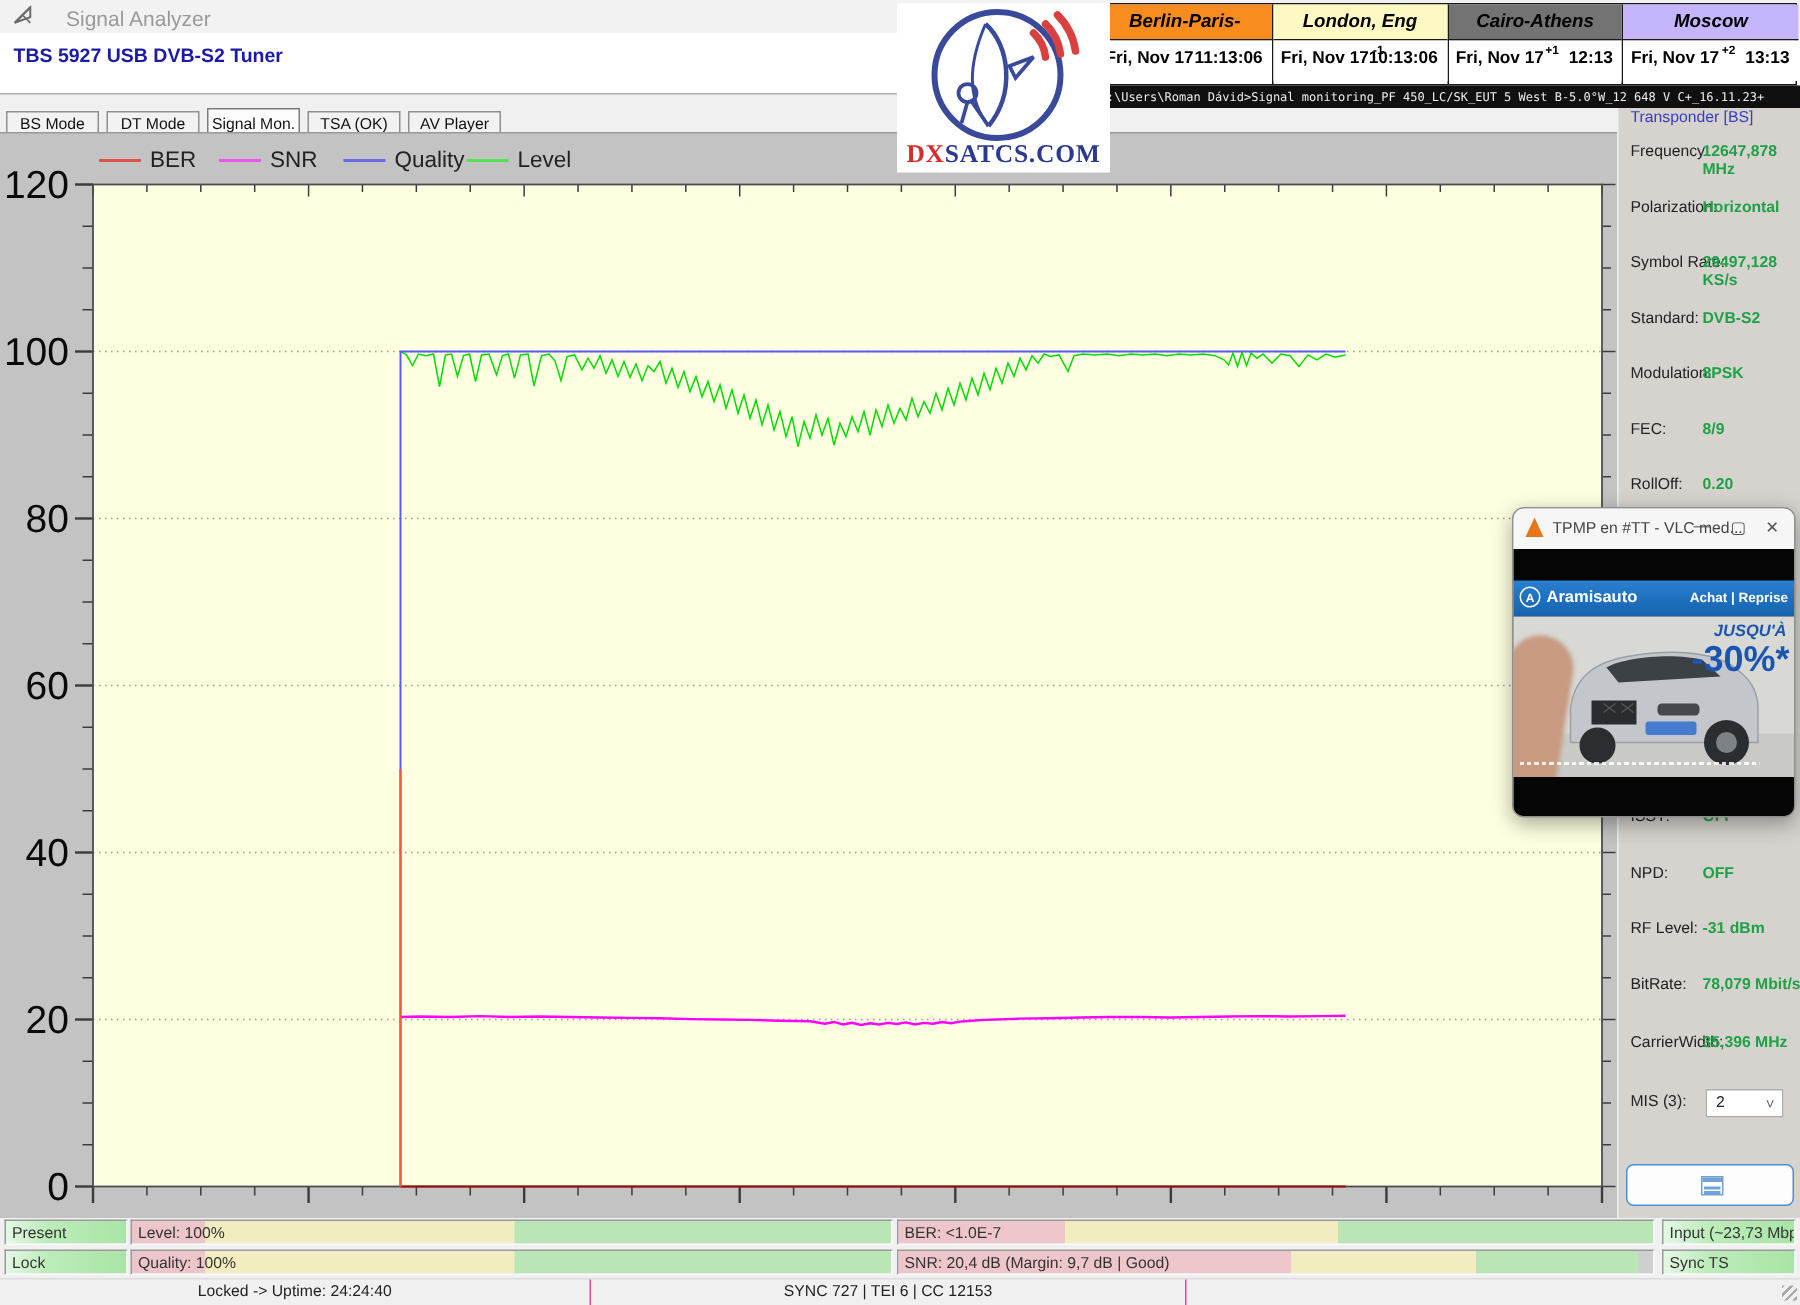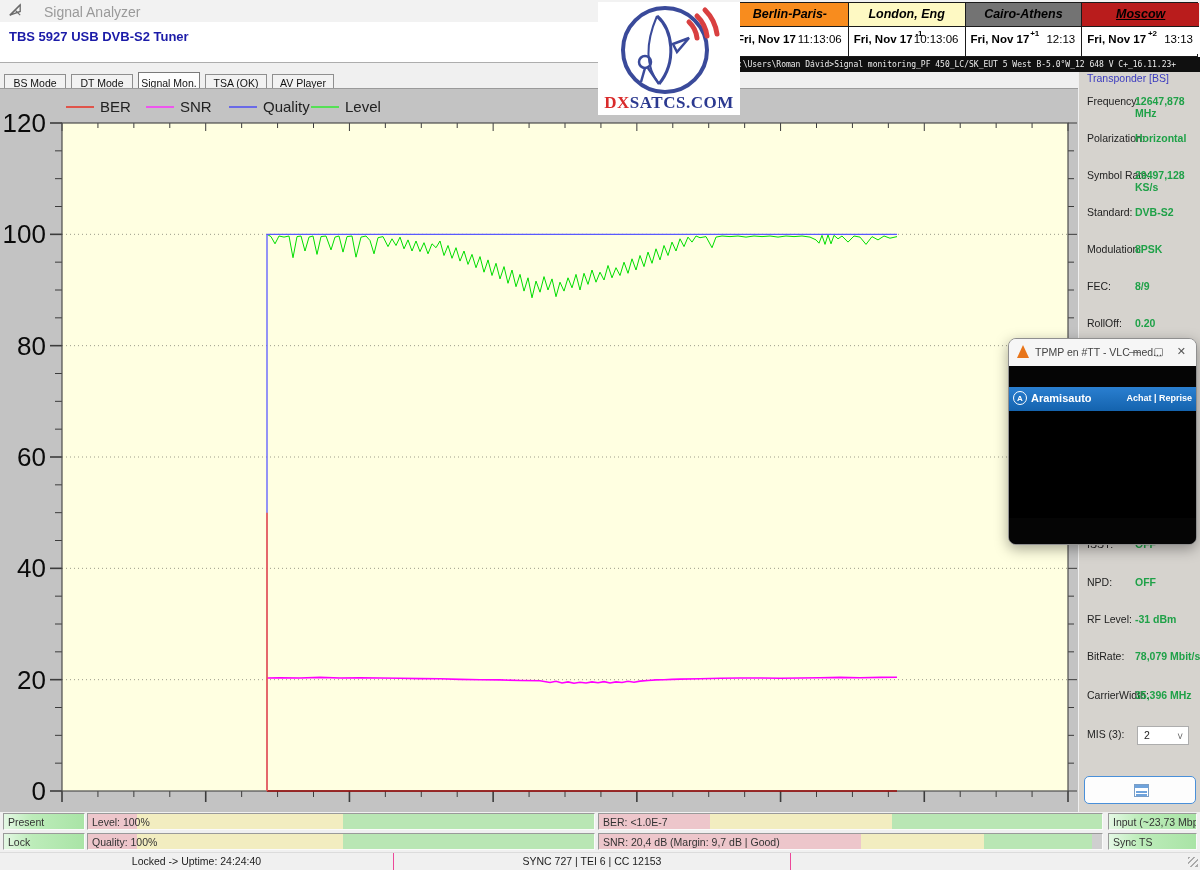--- a/index.html
+++ b/index.html
@@ -50,21 +50,21 @@
     background:#6fa3dc; box-shadow:0 3px 0 #6fa3dc; }
 
   
   .clocks { left:731px; top:2px; width:467px; height:55px; border:1.5px solid #1a1a1a; background:#fff; }
   .clock-col { position:absolute; top:0; height:100%; border-right:1.5px solid #1a1a1a; }
   .clock-city { height:24px; border-bottom:1.5px solid #1a1a1a; font-size:12.5px; font-weight:bold;
     font-style:italic; color:#000; text-align:center; line-height:22px; }
   .clock-body { position:relative; height:27px; background:#fff; }
   .clock-date { position:absolute; left:5px; top:6px; font-size:11.5px; font-weight:bold; color:#000; }
   .clock-off  { position:absolute; right:42px; top:2px; font-size:8px; font-weight:bold; color:#000; }
-  .clock-time { position:absolute; right:6px; top:6px; font-size:11.5px; font-weight:normal; color:#000; }
+  .clock-time { position:absolute; right:6px; top:6px; font-size:11.5px; font-weight:bold; color:#000; }
 
   
   .cmdline { left:731px; top:57px; width:469px; height:15px; background:#101010; color:#ececec;
     font-family:"DejaVu Sans Mono", monospace; font-size:8px; line-height:15px; padding-left:2px; white-space:nowrap; }
 
   
   .dxlogo { left:598px; top:2px; width:142px; height:113px; background:#fff; text-align:center; }
   .dxlogo .brand { position:absolute; left:0; right:0; bottom:2px; font-family:"Liberation Serif", serif;
     font-weight:bold; font-size:17px; letter-spacing:0.5px; }
   .dxlogo .brand .dx { color:#d92b2b; } .dxlogo .brand .rest { color:#2b3990; }
@@ -366,21 +366,21 @@
     </div>
     <div class="clock-col" style="left: 233.5px; width: 116.75px;">
       <div class="clock-city" style="background: #737373;">Cairo-Athens</div>
       <div class="clock-body">
         <span class="clock-date">Fri, Nov 17</span>
         <span class="clock-off">+1</span>
         <span class="clock-time">12:13</span>
       </div>
     </div>
     <div class="clock-col" style="left: 350.25px; width: 116.75px; border-right: none;">
-      <div class="clock-city" style="background: #b91c1c; text-decoration: underline;">Moscow</div>
+      <div class="clock-city" style="background: #c4b5fd;">Moscow</div>
       <div class="clock-body">
         <span class="clock-date">Fri, Nov 17</span>
         <span class="clock-off">+2</span>
         <span class="clock-time">13:13</span>
       </div>
     </div>
   </div>
 
 <div class="abs cmdline">C:\Users\Roman Dávid&gt;Signal monitoring_PF 450_LC/SK_EUT 5 West B-5.0°W_12 648 V C+_16.11.23+</div>
 
@@ -407,20 +407,39 @@
     <span class="vlc-btn" style="right:32px">▢</span>
     <span class="vlc-btn" style="right:10px">✕</span>
   </div>
   <div class="vlc-video">
     <div class="vlc-black-top"></div>
     <div class="vlc-banner">
       <span class="ring">A</span>
       <span class="brand">Aramisauto</span>
       <span class="links">Achat | Reprise</span>
     </div>
+    <div class="vlc-scene">
+      <svg width="189" height="107" viewBox="0 0 189 107">
+        <rect x="0" y="0" width="189" height="107" fill="#d8d8d5"></rect>
+        <rect x="0" y="78" width="189" height="29" fill="#c9c9c6"></rect>
+        <path d="M38 62 C40 42 52 30 80 26 C112 21 138 25 150 36 C160 44 163 52 163 62 L163 84 L38 84 Z" fill="#c3c7cb" stroke="#9aa0a6" stroke-width="1"></path>
+        <path d="M62 34 C74 27 108 24 126 29 L138 40 L70 44 Z" fill="#3c4146"></path>
+        <path d="M52 56 h30 v16 h-30 z" rx="4" fill="#2a2d30"></path>
+        <path d="M60 58 l8 6 m-8 0 l8 -6 m4 0 l8 6 m-8 0 l8 -6" stroke="#555" stroke-width="1"></path>
+        <rect x="96" y="58" width="28" height="8" rx="3" fill="#45494d"></rect>
+        <circle cx="142" cy="84" r="15" fill="#2b2e31"></circle>
+          <circle cx="142" cy="84" r="7" fill="#7d8287"></circle>
+        <circle cx="56" cy="86" r="12" fill="#2b2e31"></circle>
+        <rect x="88" y="70" width="34" height="9" rx="2" fill="#2f6fd0" opacity="0.85"></rect>
+      </svg>
+      <div class="finger"></div>
+      <div class="promo1">JUSQU'À</div>
+      <div class="promo2">-30%*</div>
+      <div class="fineprint"></div>
+    </div>
     <div class="vlc-black-bot"></div>
   </div>
 </div>
 
 <div id="bars">
     <div class="abs bar-box bar-green" style="left: 3px; top: 813px; width: 82px;">
       <span class="bar-text">Present</span>
     </div>
     <div class="abs bar-box" style="left: 87px; top: 813px; width: 508px;">
       <div class="bar-segs">

